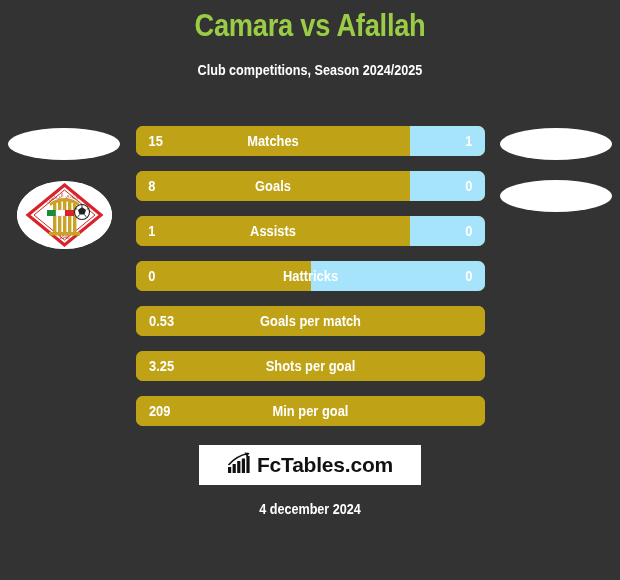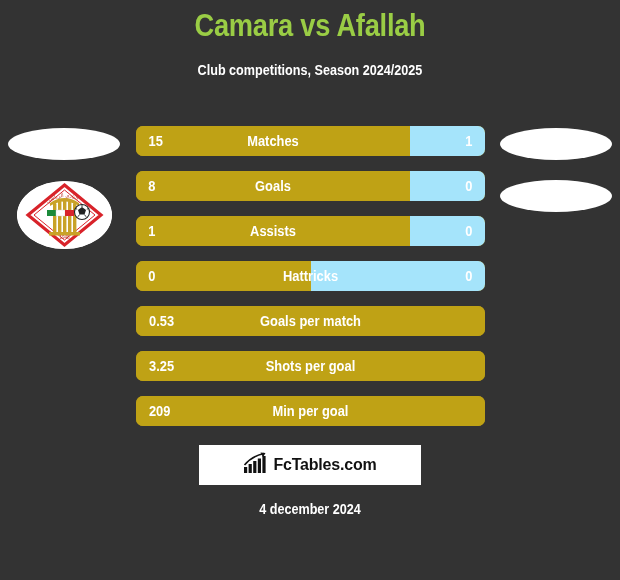--- a/index.html
+++ b/index.html
@@ -131,21 +131,21 @@
     align-items: center;
     justify-content: center;
   }
   .logo-inner {
     display: flex;
     align-items: center;
     gap: 4px;
   }
   .logo-text {
     color: #111111;
-    font-size: 16px;
+    font-size: 21px;
     font-weight: bold;
     letter-spacing: -0.2px;
     white-space: nowrap;
   }
   .date {
     position: absolute;
     top: 501px;
     left: 0;
     width: 620px;
     text-align: center;

